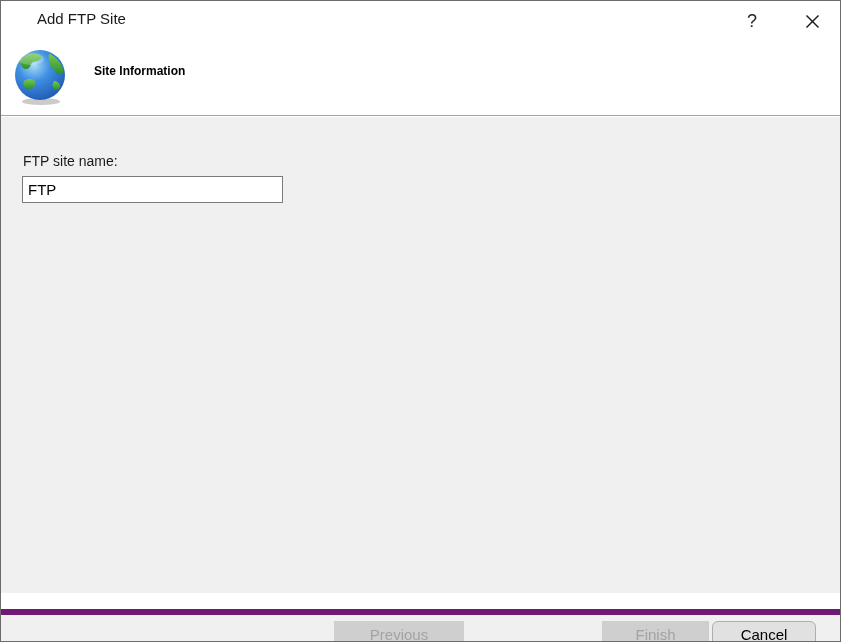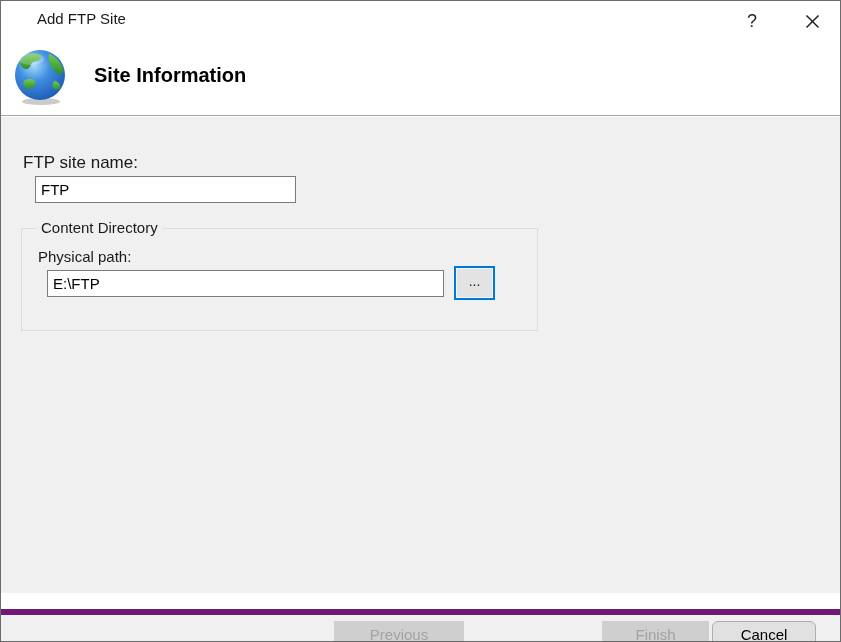--- a/index.html
+++ b/index.html
@@ -17,31 +17,31 @@
     position:absolute;left:13px;top:9px;font-size:15px;color:#1a1a1a;white-space:nowrap;margin-left:23px;
   }
   .titlebar-btn{
     position:absolute;top:4px;width:32px;height:32px;display:flex;align-items:center;
     justify-content:center;cursor:pointer;background:transparent;border:none;
   }
   .help-btn{right:72px;font-size:18px;color:#222;}
   .close-btn{right:12px;}
   .globe{position:absolute;left:10px;top:47px;width:58px;height:58px;}
   .header-title{
-    position:absolute;left:93px;top:63px;font-size:20px;font-weight:bold;color:#000;
+    position:absolute;left:93px;top:63px;font-size:12px;font-weight:bold;color:#000;
   }
   
   .body-zone{
     position:absolute;left:0;top:116px;width:100%;height:476px;background:#f0f0f0;
   }
-  .field-label{position:absolute;font-size:17px;color:#1a1a1a;white-space:nowrap;}
+  .field-label{position:absolute;font-size:14px;color:#1a1a1a;white-space:nowrap;}
   .lbl-sitename{left:22px;top:36px;}
   .txt{
     position:absolute;height:27px;border:1px solid #7b7b7b;background:#ffffff;
-    font-size:15px;color:#000;padding:0 5px;outline:none;margin-left:13px;
+    font-size:15px;color:#000;padding:0 5px;outline:none;
   }
   .txt-sitename{left:21px;top:59px;width:261px;}
   .groupbox{
     position:absolute;left:20px;top:111px;width:517px;height:103px;
     border:1px solid #dcdcdc;
   }
   .groupbox-label{
     position:absolute;left:14px;top:-10px;background:#f0f0f0;padding:0 5px;
     font-size:15px;color:#1a1a1a;white-space:nowrap;
   }
@@ -109,28 +109,20 @@
       <ellipse cx="20" cy="11" rx="13" ry="6" fill="#ffffff" opacity="0.22"></ellipse>
     </svg>
 
     <div class="header-title">Site Information</div>
   </div>
 
   <div class="body-zone">
     <label class="field-label lbl-sitename">FTP site name:</label>
     <input class="txt txt-sitename" type="text" value="FTP" style="">
 
-    <div class="groupbox">
-      <span class="groupbox-label">Content Directory</span>
-      <label class="lbl-physpath">Physical path:</label>
-      <input class="txt txt-physpath" type="text" value="E:\FTP" style="">
-      <button class="browse-btn">
-        <span>...</span>
-      </button>
-    </div>
   </div>
 
   <div class="footer-zone">
     <button class="btn btn-previous" disabled="">Previous</button>
     <button class="btn btn-finish" disabled="">Finish</button>
     <button class="btn btn-cancel">Cancel</button>
   </div>
 
 </div>
 

